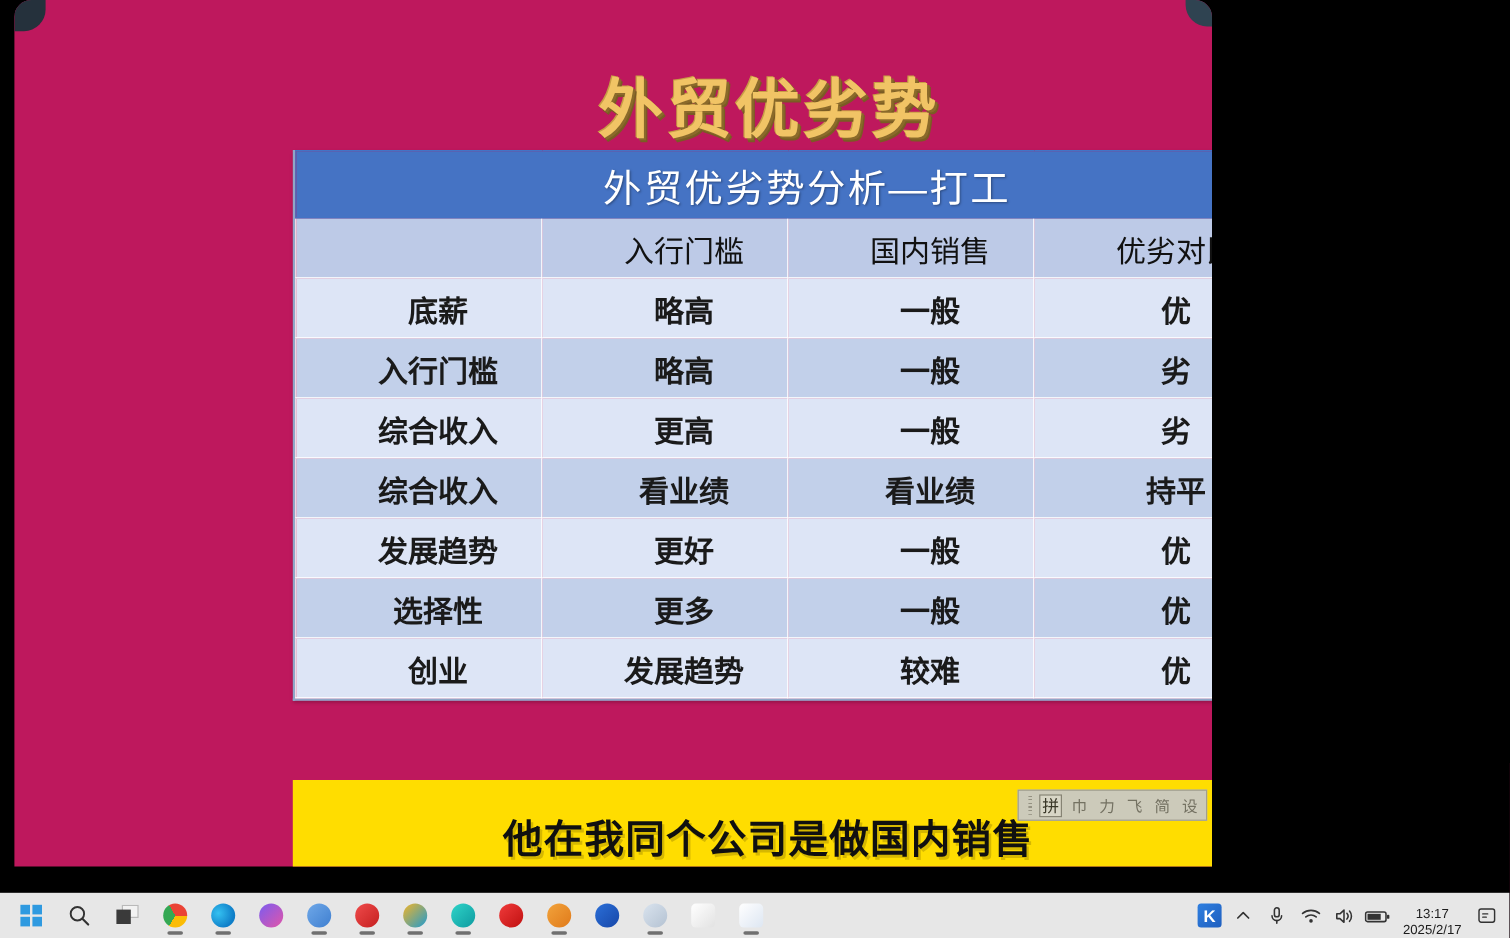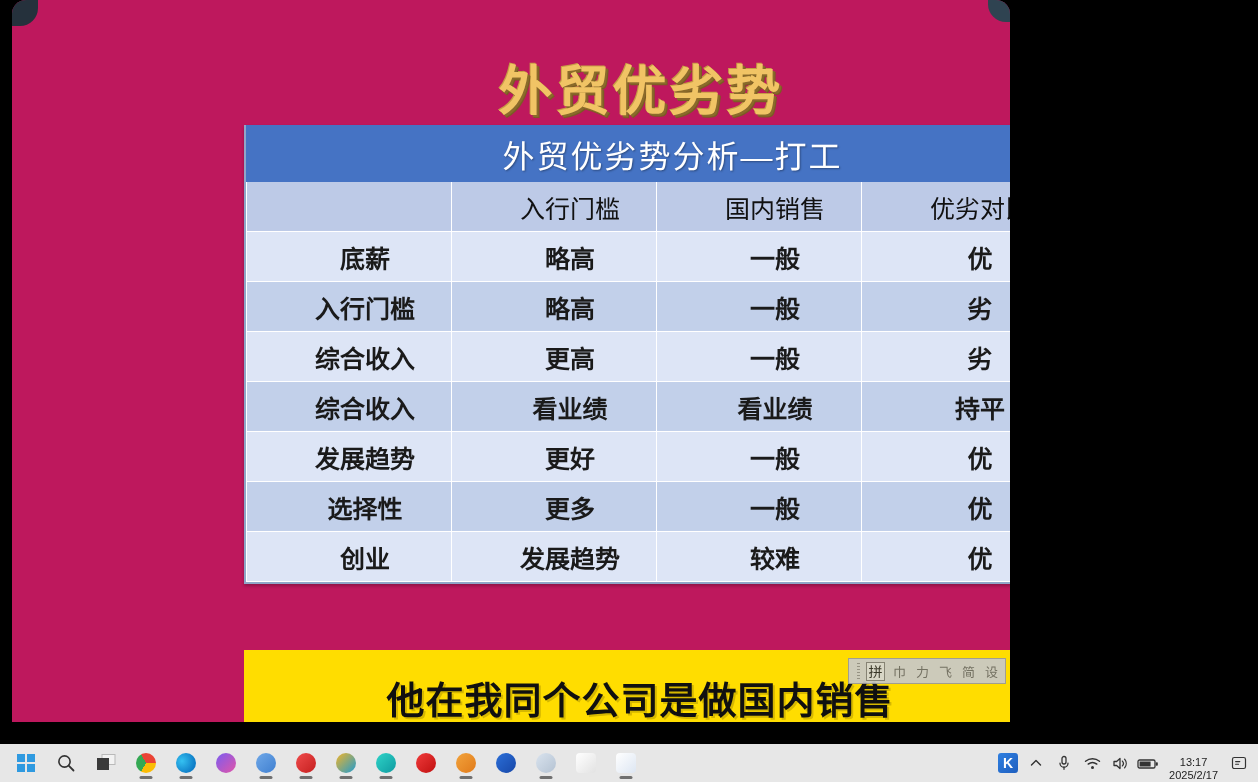--- a/index.html
+++ b/index.html
@@ -123,21 +123,21 @@
     position:absolute;
     left:232px; top:650px;
     width:792px; height:94px;
     background:#ffdd00;
     z-index:8;
     display:flex;
     align-items:center;
     justify-content:center;
   }
   #caption-text {
-    font-size:38px;
+    font-size:33px;
     font-weight:700;
     color:#101010;
     letter-spacing:1px;
     white-space:nowrap;
     text-shadow:2px 2px 0 rgba(120,100,0,.30);
   }
 
   
   #ime-bar {
     position:absolute;

